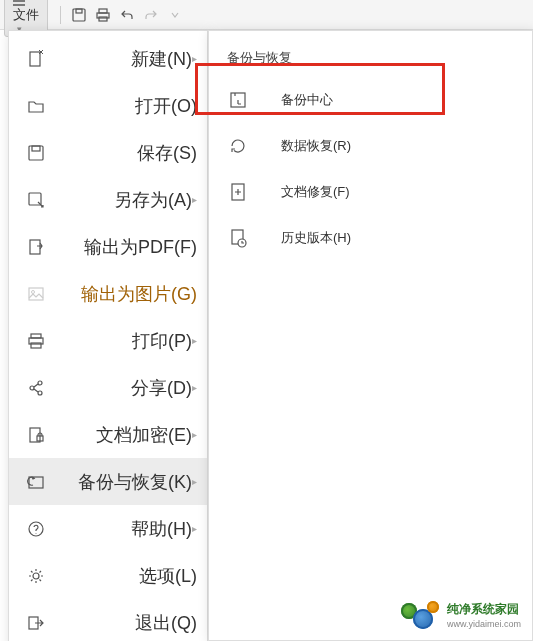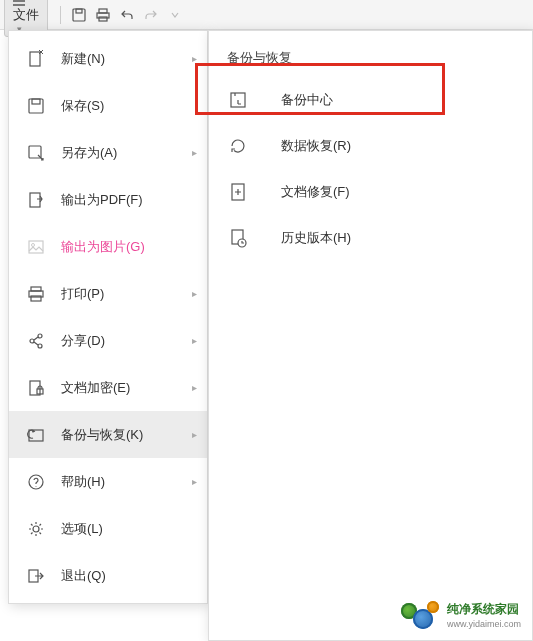--- a/index.html
+++ b/index.html
@@ -53,28 +53,28 @@
     }
     .menu-item {
       display: flex;
       align-items: center;
       height: 47px;
       padding: 0 10px 0 16px;
       cursor: pointer;
       position: relative;
     }
     .menu-item.active { background: #ececec; }
-    .menu-item.disabled { color: #ec4899; cursor: default; }
+    .menu-item.disabled { color: #a16207; cursor: default; }
     .menu-item .micon {
       width: 22px; height: 22px; margin-right: 14px;
       display: flex; align-items: center; justify-content: center;
       color: #555; flex-shrink: 0;
     }
     .menu-item.disabled .micon { color: #ccc; }
-    .menu-item .mlabel { flex: 1; font-size: 13px; }
+    .menu-item .mlabel { flex: 1; font-size: 18px; text-align: right; }
     .menu-item .arrow { color: #aaa; font-size: 10px; }
     .submenu-panel {
       position: absolute;
       left: 208px;
       top: 30px;
       width: 325px;
       height: 611px;
       background: #fff;
       border: 1px solid #ddd;
       box-shadow: 2px 2px 12px rgba(0,0,0,0.15);
@@ -184,20 +184,28 @@
           <rect x="3" y="2" width="10" height="14" fill="none" stroke="#555" stroke-width="1.2"></rect>
           <path d="M12 0 l4 4 M14 2 l-2 2 M14 2 l2 -2" stroke="#555" stroke-width="1"></path>
         </svg>
       </span>
     <span class="mlabel">新建(N)</span>
     <span class="arrow">▸</span>
   </div>
   <div class="menu-item">
     <span class="micon">
         <svg width="18" height="18" viewBox="0 0 18 18">
+          <path d="M2 5 h5 l2 2 h7 v8 h-14 z" fill="none" stroke="#555" stroke-width="1.2"></path>
+        </svg>
+      </span>
+    <span class="mlabel">打开(O)</span>
+  </div>
+  <div class="menu-item">
+    <span class="micon">
+        <svg width="18" height="18" viewBox="0 0 18 18">
           <rect x="2" y="2" width="14" height="14" rx="1" fill="none" stroke="#555" stroke-width="1.2"></rect>
           <rect x="5" y="2" width="8" height="5" fill="none" stroke="#555" stroke-width="1.2"></rect>
         </svg>
       </span>
     <span class="mlabel">保存(S)</span>
   </div>
   <div class="menu-item">
     <span class="micon">
         <svg width="18" height="18" viewBox="0 0 18 18">
           <rect x="2" y="2" width="12" height="12" rx="1" fill="none" stroke="#555" stroke-width="1.2"></rect>

